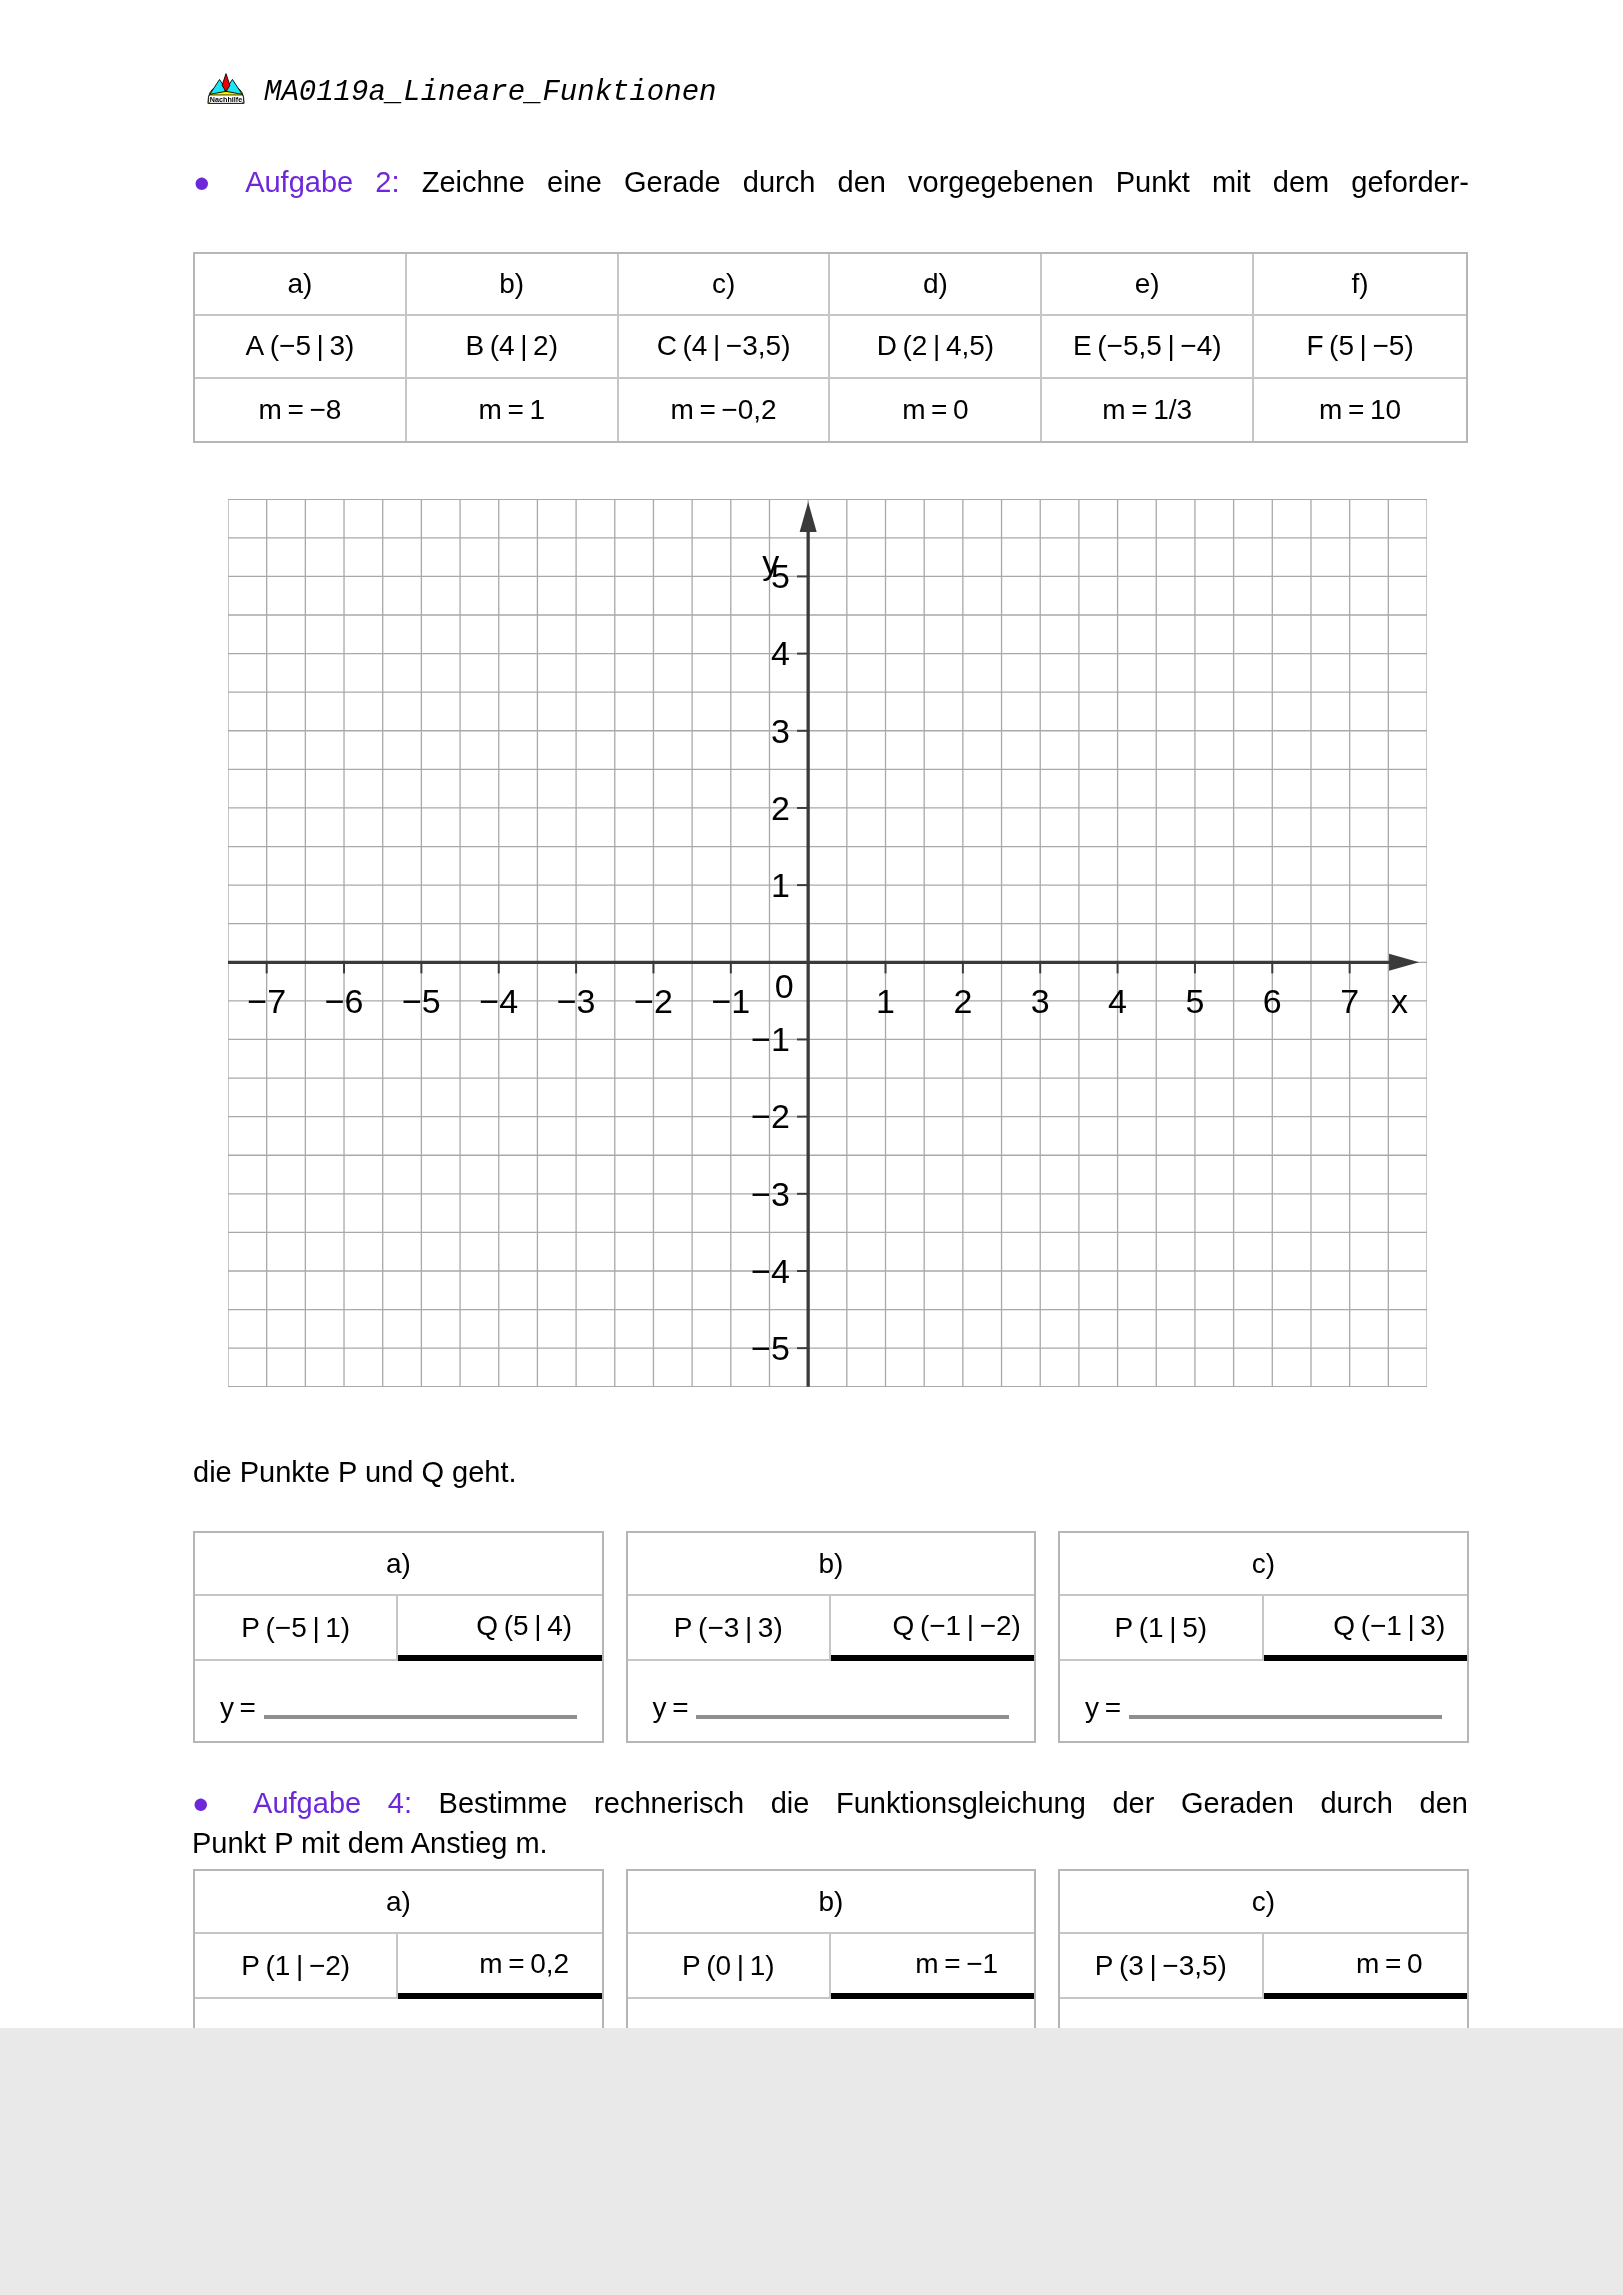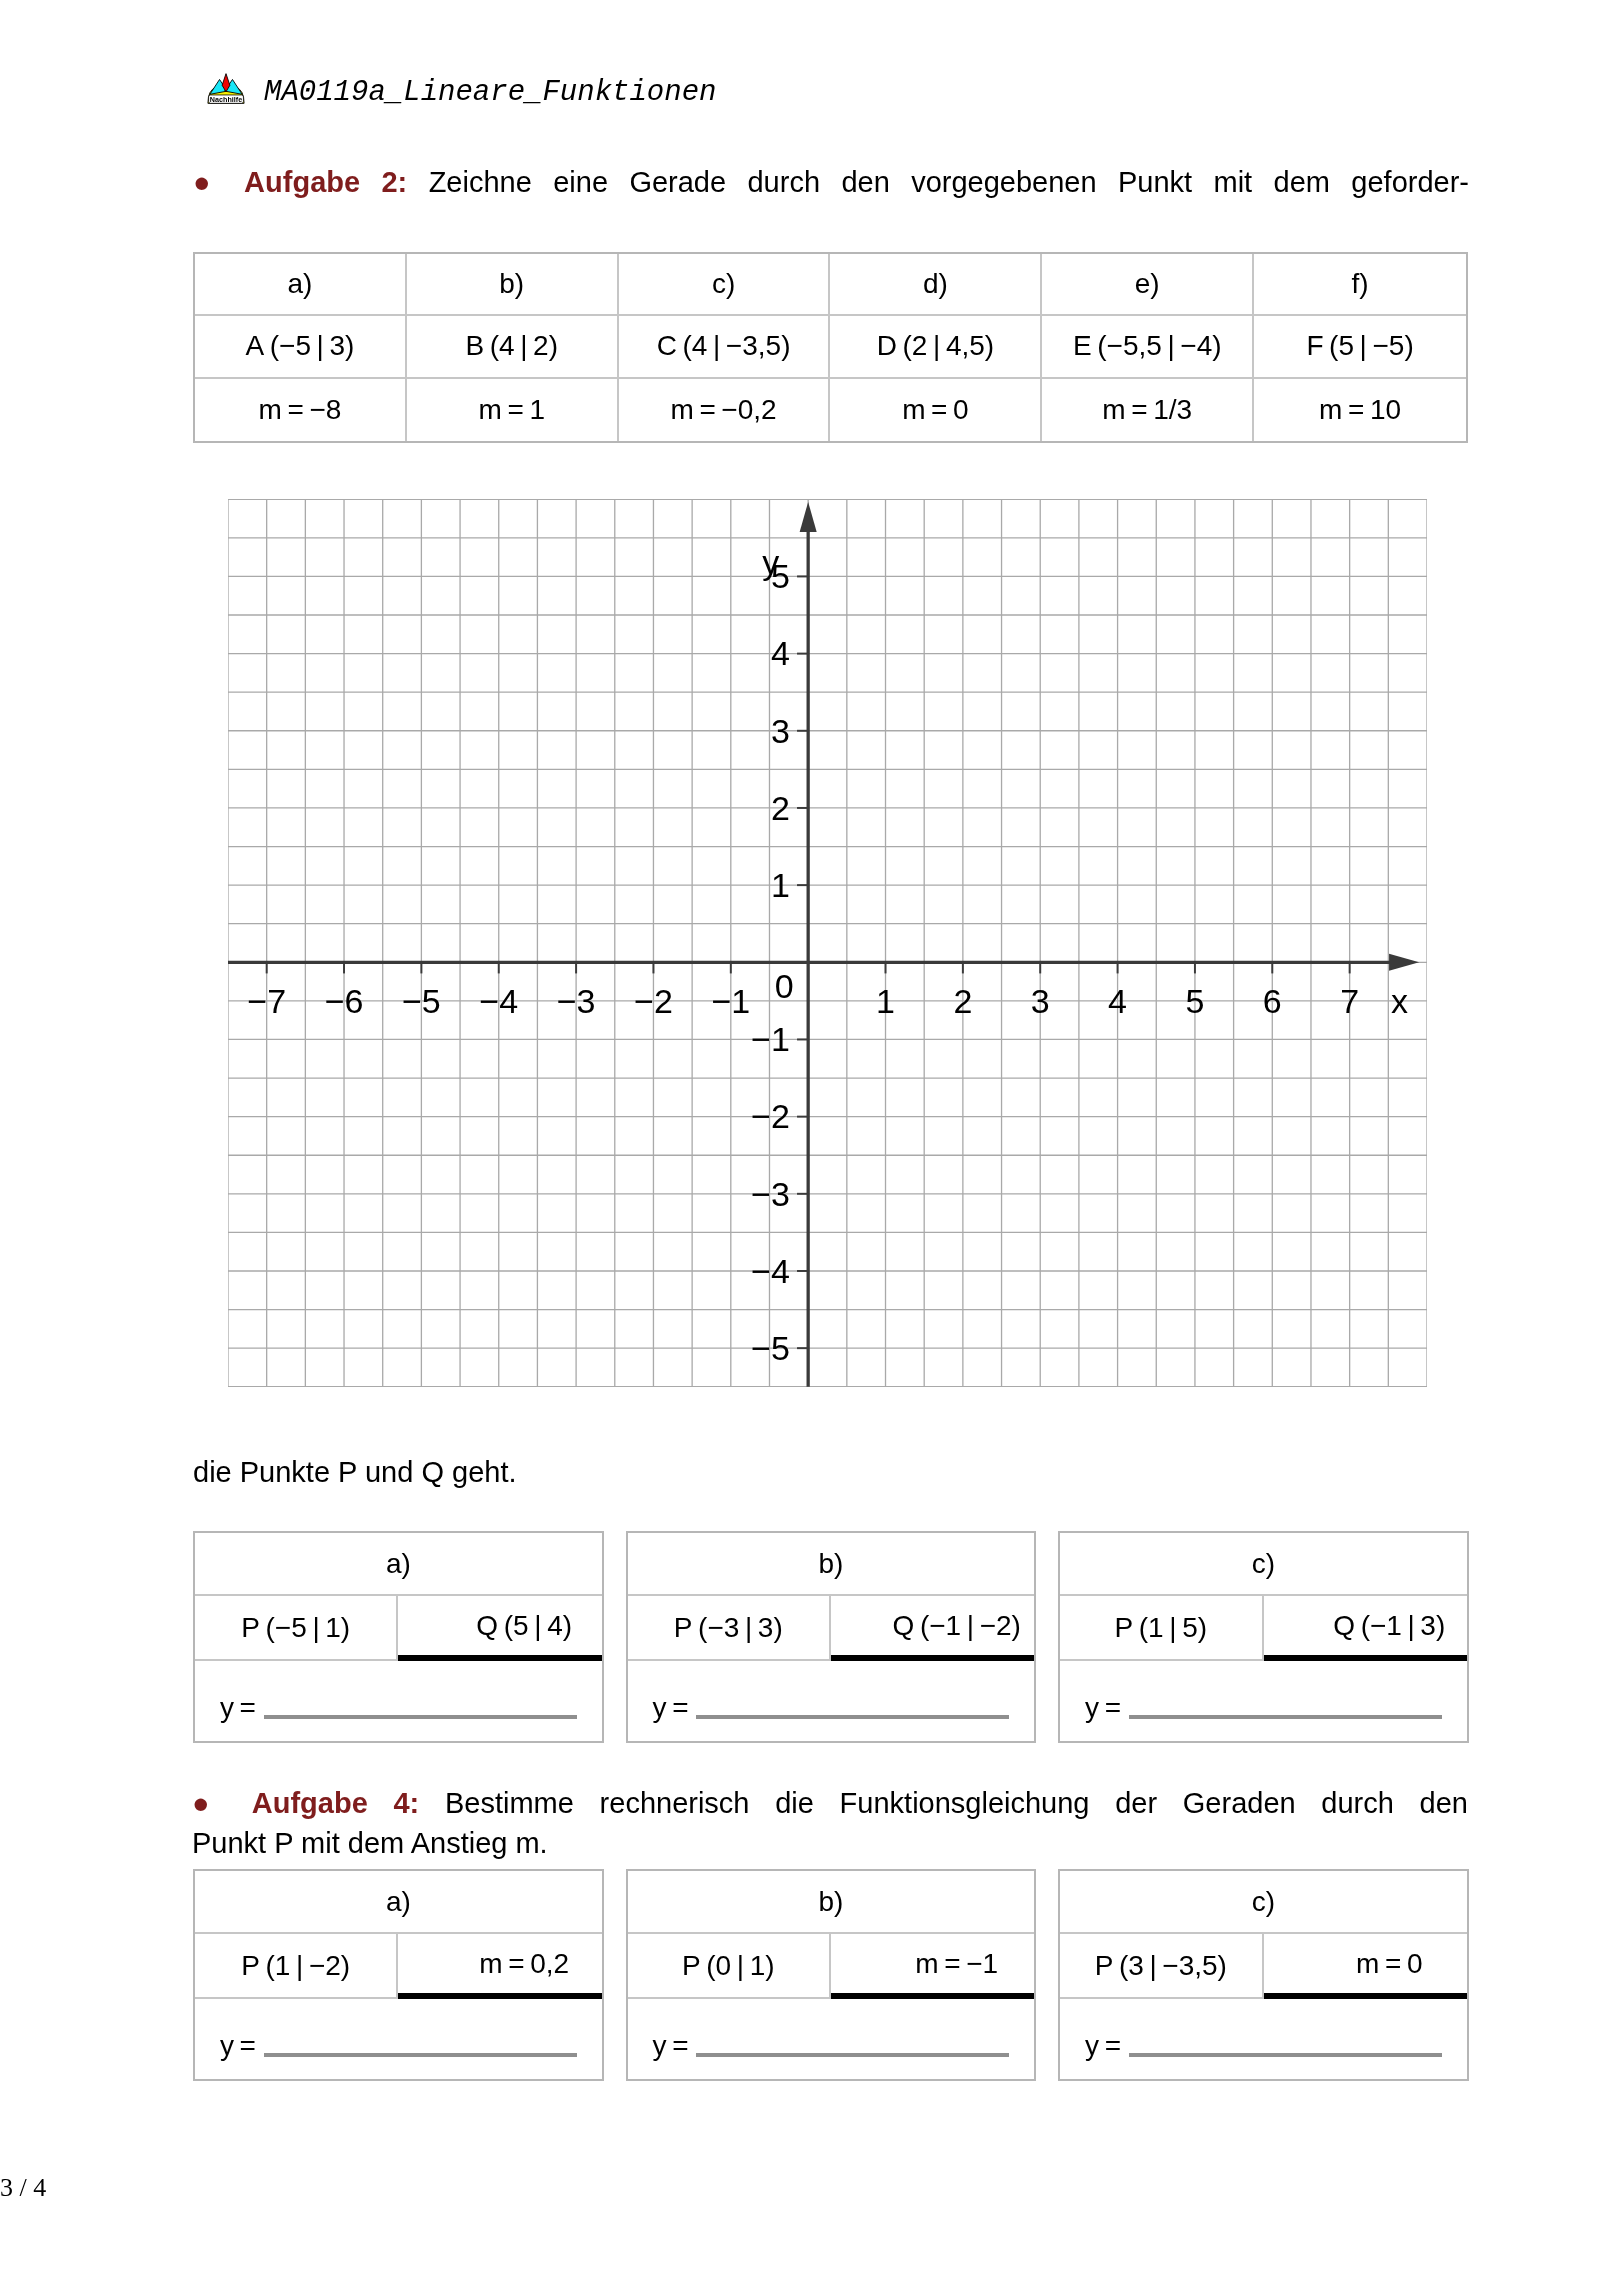--- a/index.html
+++ b/index.html
@@ -1,22 +1,22 @@
 <!DOCTYPE html>
 <html style="font-size:10.5px"><head>
 <meta charset="utf-8">
 <style>
   html,body{margin:0;padding:0;background:#e9e9e9;}
-  .page{position:relative;width:1623px;height:2295px;background:#ffffff;
+  .page{position:relative;width:1623px;height:2028px;background:#ffffff;
         font-family:"Liberation Sans",sans-serif;color:#000;overflow:hidden;}
   .abs{position:absolute;}
   .doc-title{font-family:Liberation Mono, monospace;font-style:italic;font-size:29px;white-space:nowrap;}
   .para{width:1276px;font-size:29px;line-height:40px;}
   .jline{text-align:justify;text-align-last:justify;}
-  .task-label{color:#7f1d1d;font-weight:700;}
+  .task-label{color:#6d28d9;font-weight:400;}
   .a2-table{display:grid;grid-template-columns:repeat(6,1fr);grid-template-rows:repeat(3,1fr);
             width:1275px;height:191px;border:2px solid #b6b6b6;box-sizing:border-box;background:#fff;}
   .a2-table>div{display:flex;align-items:center;justify-content:center;
                 border-right:2px solid #c6c6c6;border-bottom:2px solid #c6c6c6;font-size:28px;}
   .a2-table>div:nth-child(6n){border-right:none;}
   .a2-table>div:nth-child(n+13){border-bottom:none;}
   .mini-tables{display:flex;gap:21.6px;width:1276px;}
   .mini{width:411px;height:212px;border:2px solid #b6b6b6;box-sizing:border-box;background:#fff;
         display:grid;grid-template-columns:1fr 1fr;grid-template-rows:63px 65px 1fr;font-size:28px;}
   .mini .hd{grid-column:1/3;border-bottom:2px solid #c6c6c6;display:flex;align-items:center;justify-content:center;}

